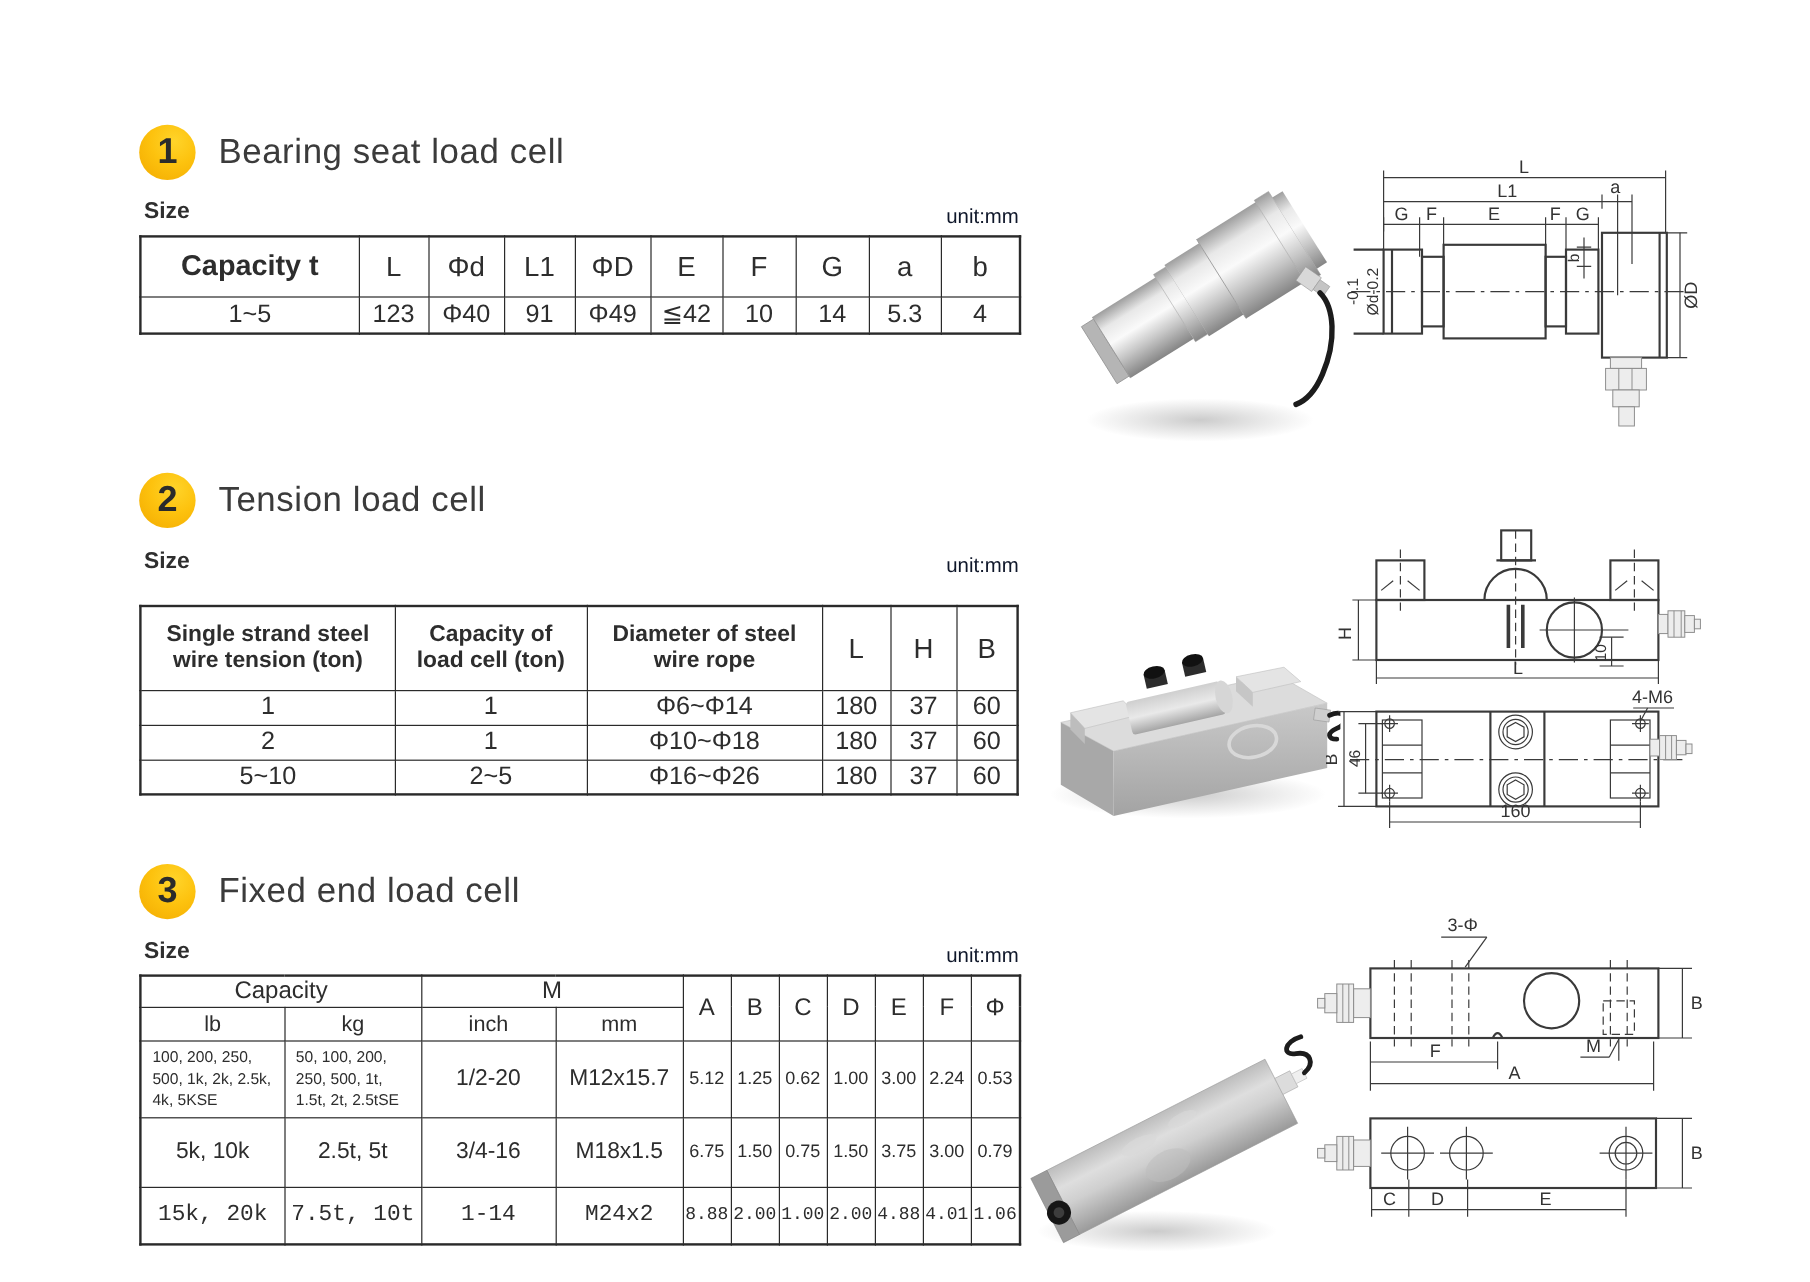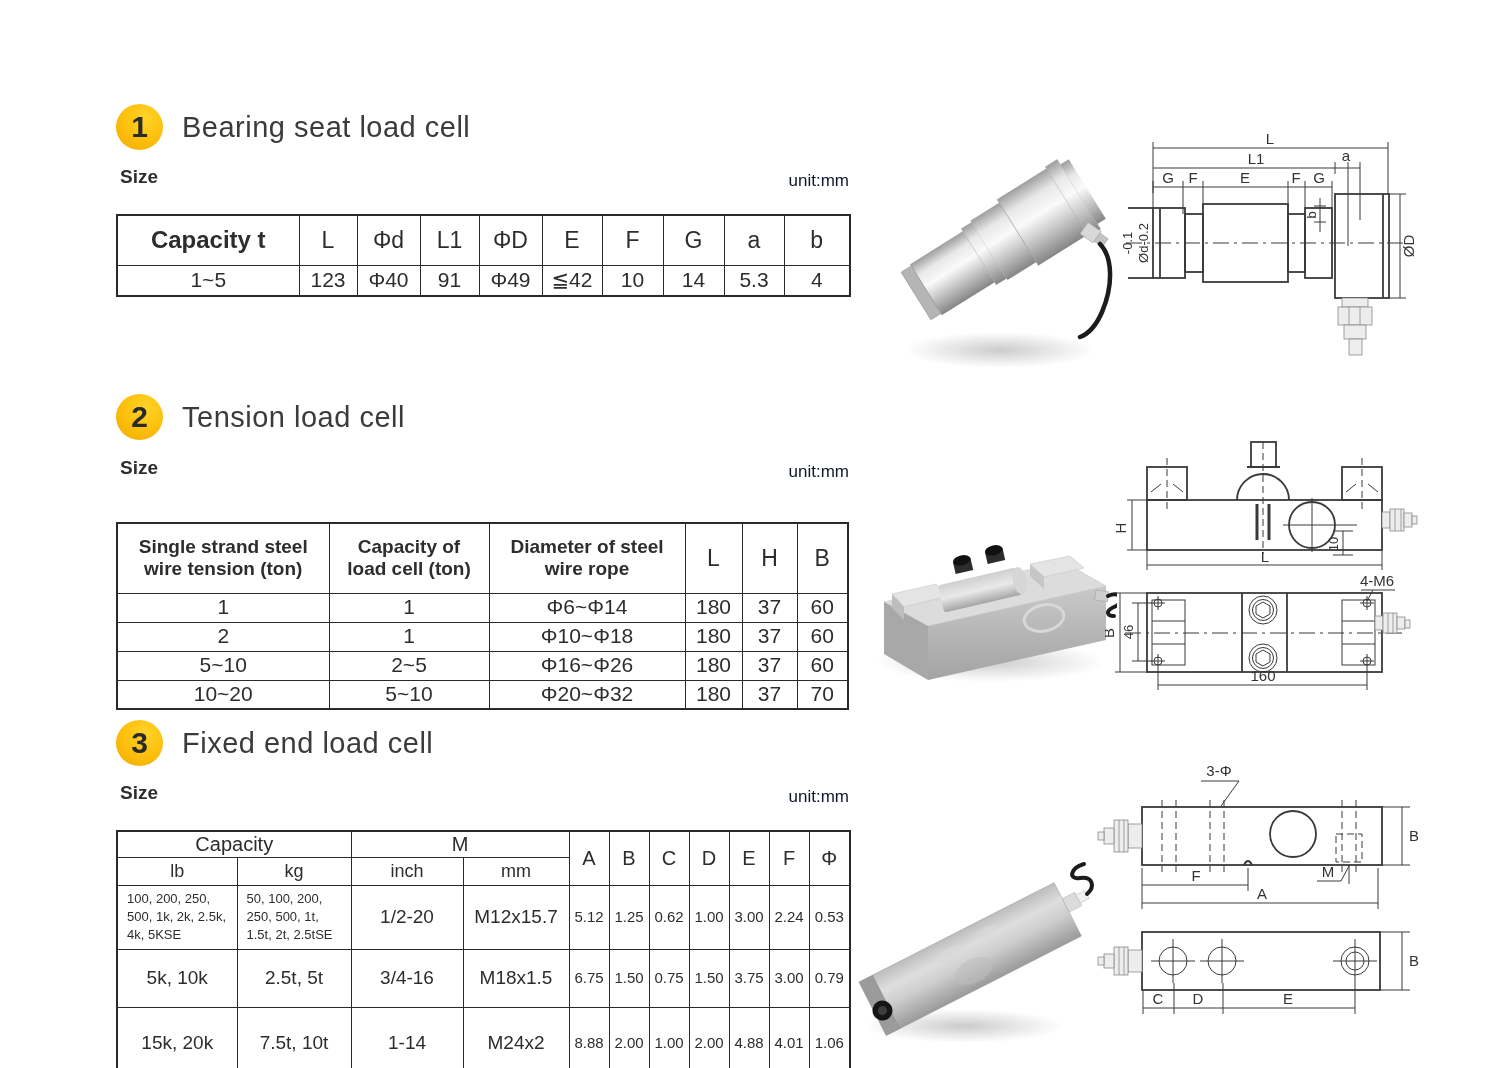--- a/index.html
+++ b/index.html
@@ -6,21 +6,21 @@
   #page{position:relative;width:1508px;height:1068px;background:#ffffff;overflow:hidden;
         font-family:"Liberation Sans",sans-serif;color:#333;}
   .badge{position:absolute;width:47px;height:46px;border-radius:50%;
          background:radial-gradient(circle at 62% 30%, #ffd42a 0%, #fdc20e 45%, #f2a900 100%);
          display:flex;align-items:center;justify-content:center;
          font-size:30px;font-weight:bold;color:#2b2b2b;}
   .sec-title{position:absolute;font-size:29px;color:#3b3b3b;letter-spacing:0.5px;}
   .size-label{position:absolute;font-size:19px;font-weight:bold;color:#2f2f2f;}
   .unit-label{position:absolute;width:150px;text-align:right;font-size:17px;color:#0f172a;}
   table.spec{position:absolute;border-collapse:collapse;table-layout:fixed;background:#fff;
-             border:2.5px solid #2a2a2a;margin-top:18px;}
+             border:2.5px solid #2a2a2a;}
   table.spec th,table.spec td{border:1.6px solid #2a2a2a;text-align:center;vertical-align:middle;
              padding:0;font-weight:normal;color:#2d2d2d;line-height:1.15;}
   
   #table1{left:116px;top:196px;width:733px;}
   #table1 thead tr{height:50px;}
   #table1 tbody tr{height:31px;}
   #table1 th{font-size:23px;}
   #table1 th.cap{font-weight:bold;font-size:24px;}
   #table1 td{font-size:21px;}
   
@@ -32,21 +32,21 @@
   #table2 td{font-size:21px;}
   
   #table3{left:116px;top:812px;width:733px;}
   #table3 thead tr.h1{height:26px;}
   #table3 thead tr.h2{height:28px;}
   #table3 th.gh{font-size:20px;}
   #table3 th.sh{font-size:18px;}
   #table3 th.dh{font-size:20px;}
   #table3 tbody tr:nth-child(1){height:64px;padding-left:24px;}
   #table3 tbody tr:nth-child(2){height:58px;}
-  #table3 tbody tr:nth-child(3){height:72px;}
+  #table3 tbody tr:nth-child(3){height:48px;font-family:Liberation Mono, monospace;}
   #table3 td{font-size:19px;}
   #table3 td:nth-child(n+5){font-size:15px;}
   #table3 tbody tr:first-child td:nth-child(-n+2){
      font-size:13px;text-align:left;padding-left:9px;white-space:pre-line;line-height:1.4;}
   
   .art{position:absolute;}
   .ln{stroke:#3a3a3a;stroke-width:1.8;fill:none;}
   .tn{stroke:#3a3a3a;stroke-width:1;fill:none;}
   .dsh{stroke-dasharray:7 4;}
   .dd{stroke-dasharray:16 5 3 5;}
@@ -251,28 +251,20 @@
           <td>37</td>
           <td>60</td>
         </tr>
         <tr>
           <td>5~10</td>
           <td>2~5</td>
           <td>Φ16~Φ26</td>
           <td>180</td>
           <td>37</td>
           <td>60</td>
-        </tr>
-        <tr>
-          <td>10~20</td>
-          <td>5~10</td>
-          <td>Φ20~Φ32</td>
-          <td>180</td>
-          <td>37</td>
-          <td>70</td>
         </tr>
       </tbody>
   </table>
 
   <svg class="art" style="left:862px;top:502px;" width="255" height="190" viewBox="0 0 255 190">
     <defs>
       <linearGradient id="m2" x1="0" y1="0" x2="0" y2="1">
         <stop offset="0" stop-color="#cfcfcf"></stop>
           <stop offset="0.5" stop-color="#e9e9e9"></stop>
         <stop offset="1" stop-color="#a5a5a5"></stop>

